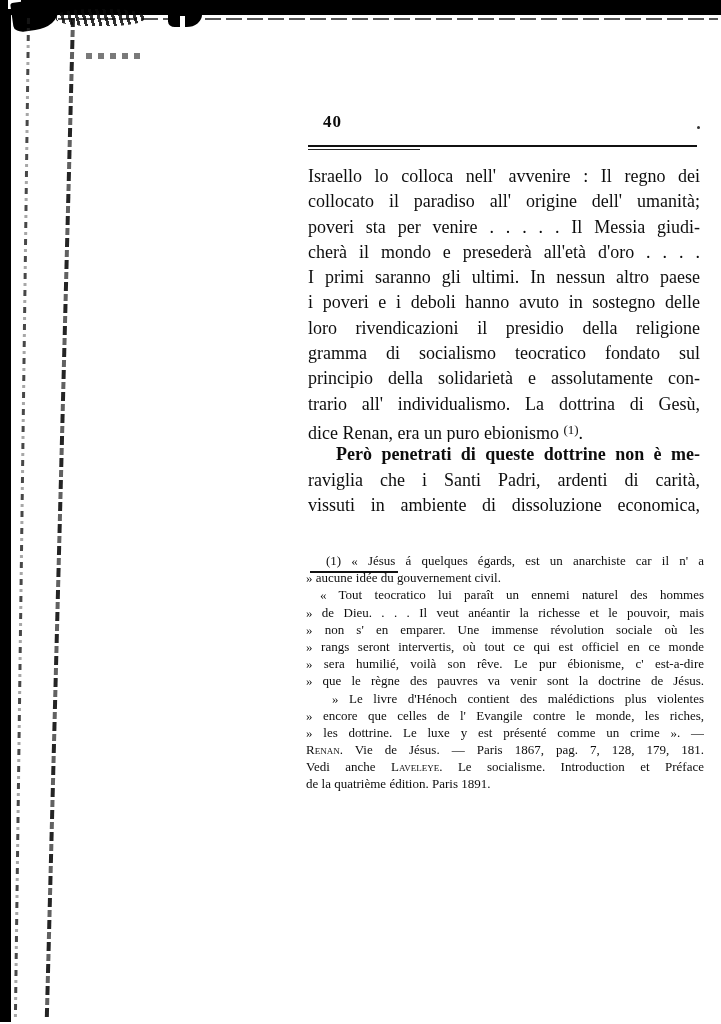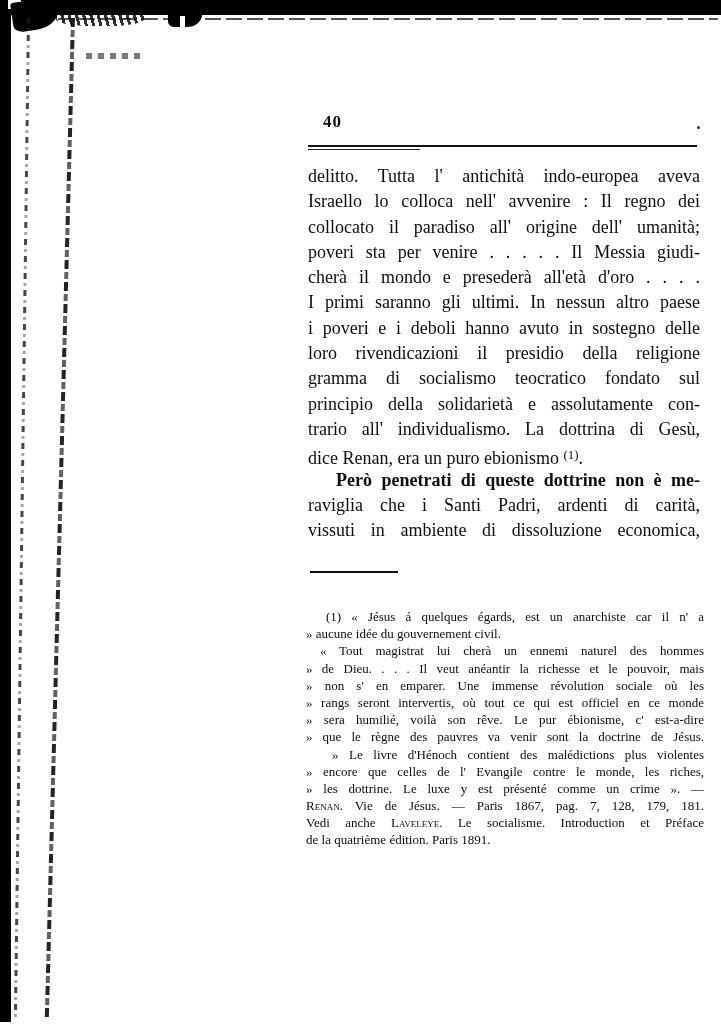--- a/index.html
+++ b/index.html
@@ -47,21 +47,21 @@
   
   .pagenum { left: 323px; top: 112px; font-size: 17px; font-weight: 700; letter-spacing: 1px; text-align: center; }
   .headrule  { left: 308px; top: 145px; width: 389px; height: 2px; background: #111; }
   .headrule2 { left: 308px; top: 149px; width: 112px; height: 1px; background: #222; }
 
   .bodytext { left: 308px; top: 164px; width: 392px; font-size: 18px; }
   .bodytext .line { height: 25.3px; line-height: 25.3px; overflow: hidden; }
 
   .footrule { left: 310px; top: 571px; width: 88px; height: 2px; background: #111; }
 
-  .footnote { left: 306px; top: 608px; width: 398px; font-size: 13px; }
+  .footnote { left: 306px; top: 552px; width: 398px; font-size: 13px; }
   .footnote .line { height: 17.2px; line-height: 17.2px; overflow: hidden; }
 
   .line { text-align: left; white-space: pre-wrap; }
   .line.just { text-align: justify; text-align-last: justify; }
   .sc  { font-variant: small-caps; }
   .sup { font-size: 0.72em; vertical-align: 0.38em; }
 </style>
 </head>
 <body>
 
@@ -75,42 +75,41 @@
 <div class="abs leftstrip"></div>
 <div class="abs gutter gutter-1"></div>
 <div class="abs gutter gutter-2"></div>
 <div class="abs dot-tr"></div>
 
 <div class="abs pagenum">40</div>
 <div class="abs headrule"></div>
 <div class="abs headrule2"></div>
 
 <div class="abs bodytext" id="body-text">
-    <div class="line just"><span class="i">delitto.</span><span> Tutta l' antichità indo-europea aveva</span></div>
     <div class="line just"><span>Israello lo colloca nell' avvenire : </span><span class="i">Il regno dei</span></div>
     <div class="line just"><span>collocato il paradiso all' origine dell' umanità;</span></div>
     <div class="line just"><span class="i">poveri sta per venire . . . . . Il Messia giudi-</span></div>
     <div class="line just"><span class="i">cherà il mondo e presederà all'età d'oro . . . .</span></div>
     <div class="line just"><span class="i">I primi saranno gli ultimi</span><span>. In nessun altro paese</span></div>
     <div class="line just"><span>i poveri e i deboli hanno avuto in sostegno delle</span></div>
     <div class="line just"><span>loro rivendicazioni il presidio della religione</span></div>
     <div class="line just"><span>gramma di socialismo teocratico fondato sul</span></div>
     <div class="line just"><span>principio della solidarietà e assolutamente con-</span></div>
     <div class="line just"><span>trario all' individualismo. La dottrina di Gesù,</span></div>
     <div class="line"><span>dice Renan, era un puro ebionismo </span><span class="sup">(1)</span><span>.</span></div>
     <div class="line just" style="text-indent: 28px; font-weight: bold;"><span>Però penetrati di queste dottrine non è me-</span></div>
     <div class="line just"><span>raviglia che i Santi Padri, ardenti di carità,</span></div>
     <div class="line just"><span>vissuti in ambiente di dissoluzione economica,</span></div>
   </div>
 
 <div class="abs footrule"></div>
 <div class="abs footnote" id="footnote-text">
     <div class="line just" style="text-indent: 20px;"><span>(1) « Jésus á quelques égards, est un anarchiste car il n' a</span></div>
     <div class="line"><span>» aucune idée du gouvernement civil.</span></div>
-    <div class="line just" style="text-indent: 14px;"><span>« Tout magistrat lui cherà un ennemi naturel des hommes</span></div>
+    <div class="line just" style="text-indent: 14px;"><span>« Tout teocratico lui paraît un ennemi naturel des hommes</span></div>
     <div class="line just"><span>» de Dieu. . . . Il veut anéantir la richesse et le pouvoir, mais</span></div>
     <div class="line just"><span>» non s' en emparer. Une immense révolution sociale où les</span></div>
     <div class="line just"><span>» rangs seront intervertis, où tout ce qui est officiel en ce monde</span></div>
     <div class="line just"><span>» sera humilié, voilà son rêve. Le pur ébionisme, c' est-a-dire</span></div>
     <div class="line just"><span>» que le règne des pauvres va venir sont la doctrine de Jésus.</span></div>
     <div class="line just" style="text-indent: 26px;"><span>» Le livre d'Hénoch contient des malédictions plus violentes</span></div>
     <div class="line just"><span>» encore que celles de l' Evangile contre le monde, les riches,</span></div>
     <div class="line just"><span>» les dottrine. Le luxe y est présenté comme un crime ». —</span></div>
     <div class="line just"><span class="sc">Renan.</span><span> </span><span class="i">Vie de Jésus.</span><span> — Paris 1867, pag. 7, 128, 179, 181.</span></div>
     <div class="line just"><span>Vedi anche </span><span class="sc">Laveleye.</span><span> </span><span class="i">Le socialisme.</span><span> Introduction et Préface</span></div>

